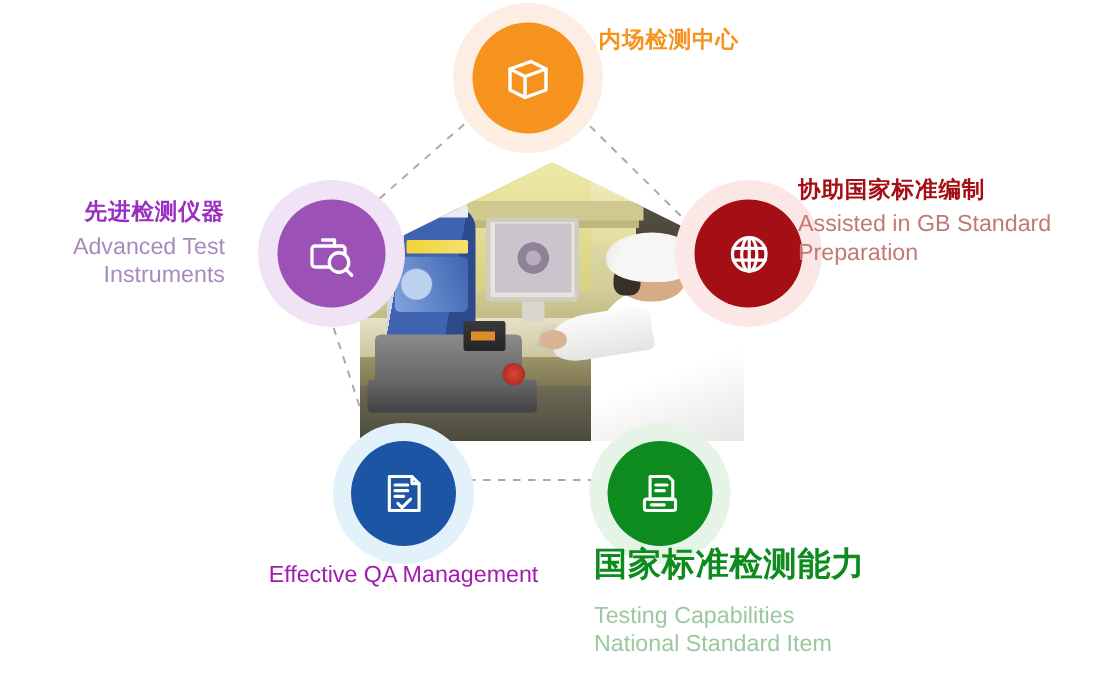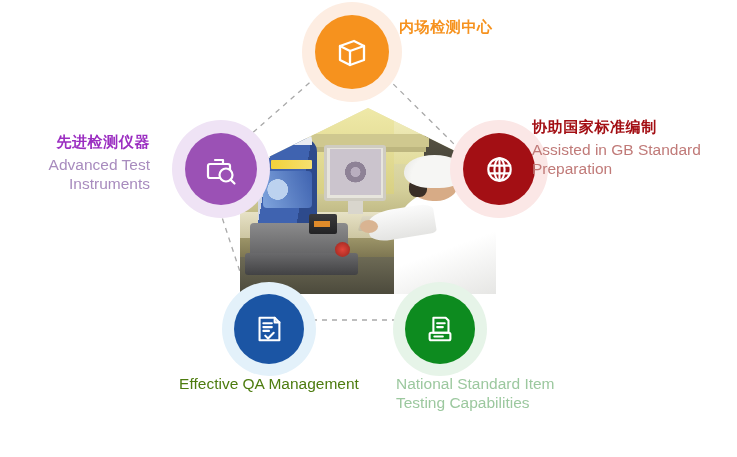--- a/index.html
+++ b/index.html
@@ -224,39 +224,40 @@
           <path d="M24 6 V11 H29"></path>
           <path d="M12 12 H21"></path>
           <path d="M12 16 H21"></path>
           <path d="M12 20 H18"></path>
           <path d="M14 25 L17 28 L23 22"></path>
         </g>
       </svg>
     </div>
   </div>
   <div class="txt align-c" style="left:79px; top:362px; width:380px;">
-    <div class="t-en" style="color:#4d7c0f; margin-top:12px;">
+    <div class="t-en" style="color:#a21caf; margin-top:12px;">
       <div>Effective QA Management</div>
     </div>
   </div>
 
   <div class="node" style="left:393px; top:282px; width:94px; height:94px;">
     <div class="halo" style="left:0;top:0;width:94px;height:94px;background:#E6F4E8;"></div>
     <div class="disc" style="left:12px;top:12px;width:70px;height:70px;background:#0D8B1F;">
       <svg width="34" height="34" viewBox="0 0 36 36" aria-hidden="true">
         <g fill="none" stroke="#ffffff" stroke-width="2.2" stroke-linejoin="round" stroke-linecap="round">
           <path d="M11 6 H24 L27 9 V22 H11 Z"></path>
           <path d="M15 12 H23"></path>
           <path d="M15 16 H21"></path>
           <rect x="7" y="22" width="22" height="8" rx="1.6"></rect>
           <path d="M12 26 H21"></path>
         </g>
       </svg>
     </div>
   </div>
   <div class="txt align-l" style="left:396px; top:362px; width:330px;">
+    <div class="t-cn" style="color:#0D8B1F; font-size:22px;">国家标准检测能力</div>
     <div class="t-en" style="color:#9CC89F; margin-top:12px;">
+      <div>Testing Capabilities</div>
       <div>National Standard Item</div>
-      <div>Testing Capabilities</div>
     </div>
   </div>
 
 </div>
 
 </body></html>

